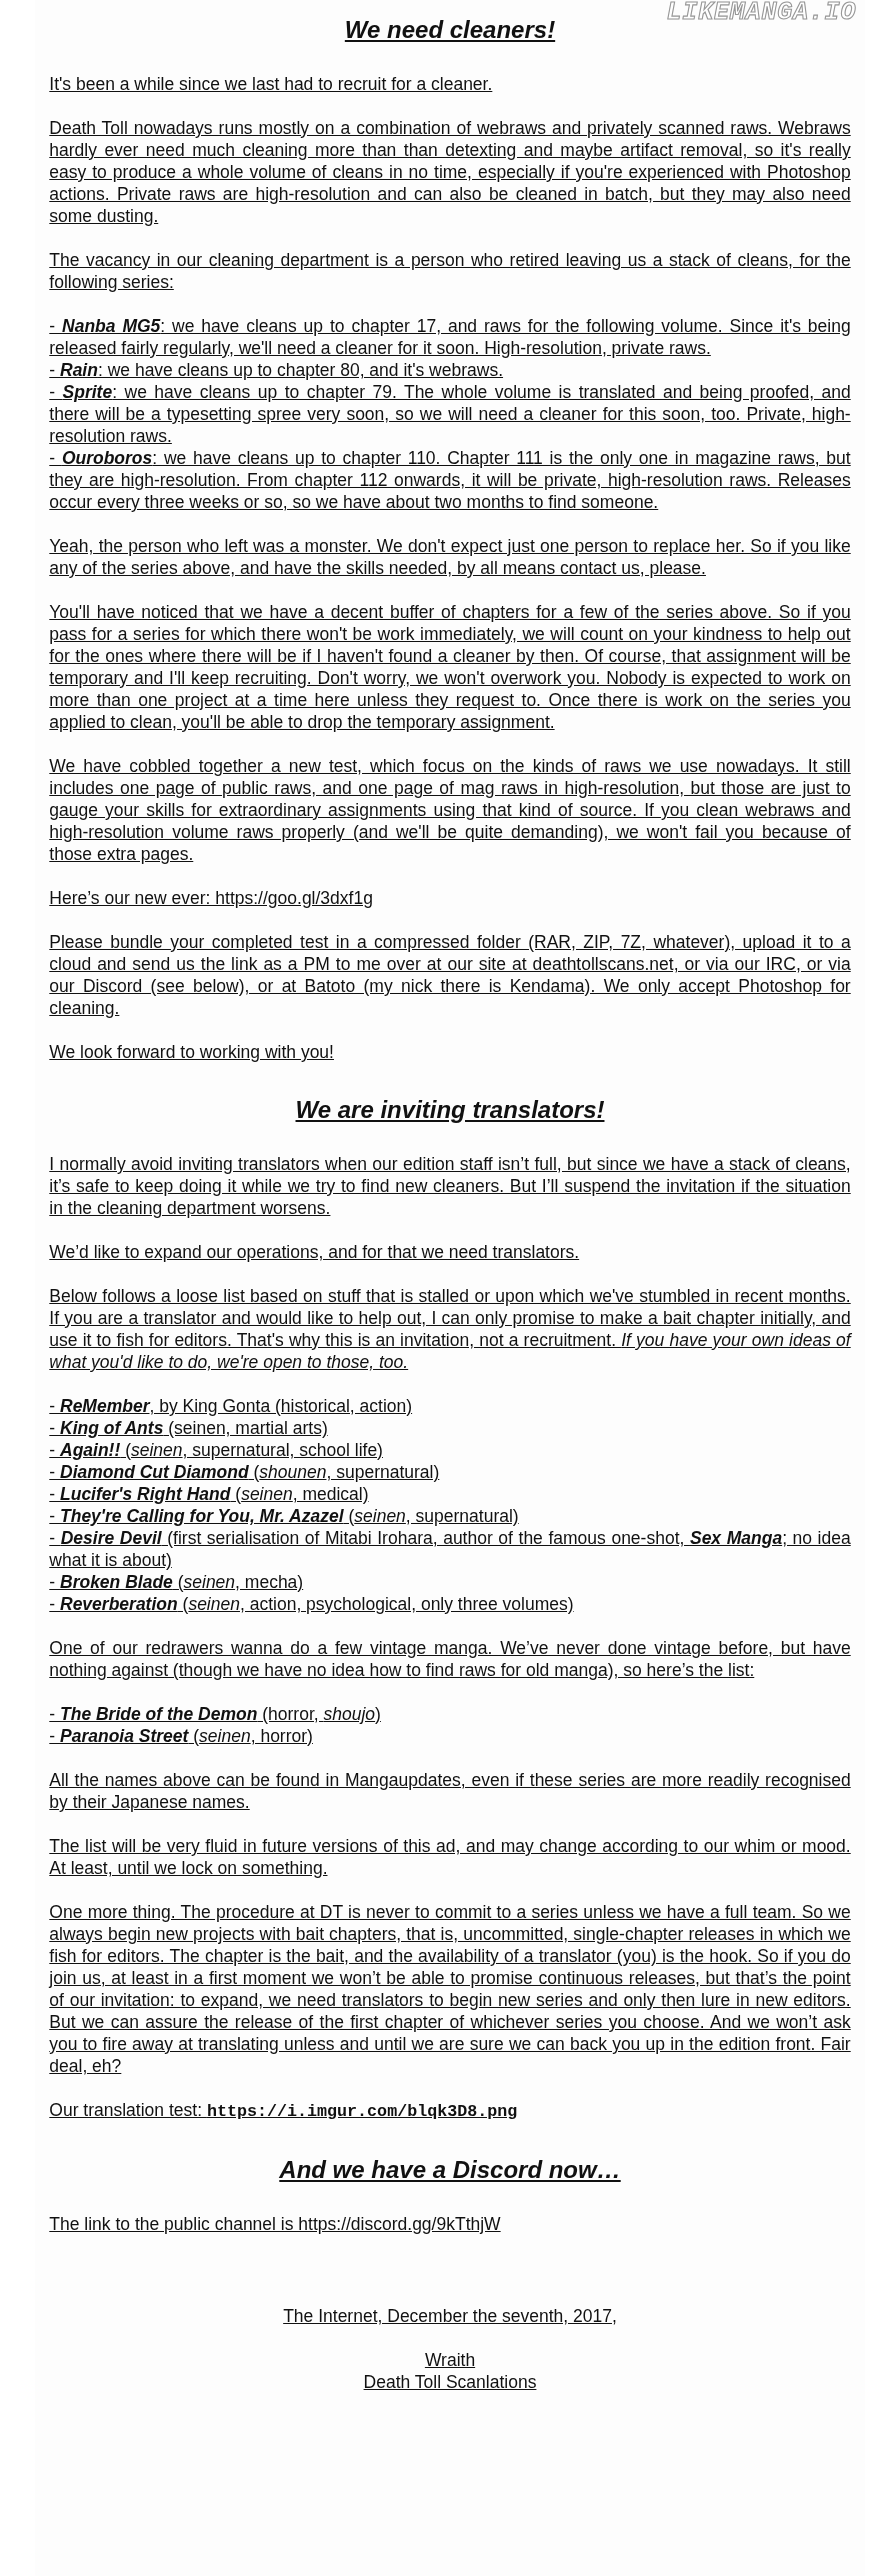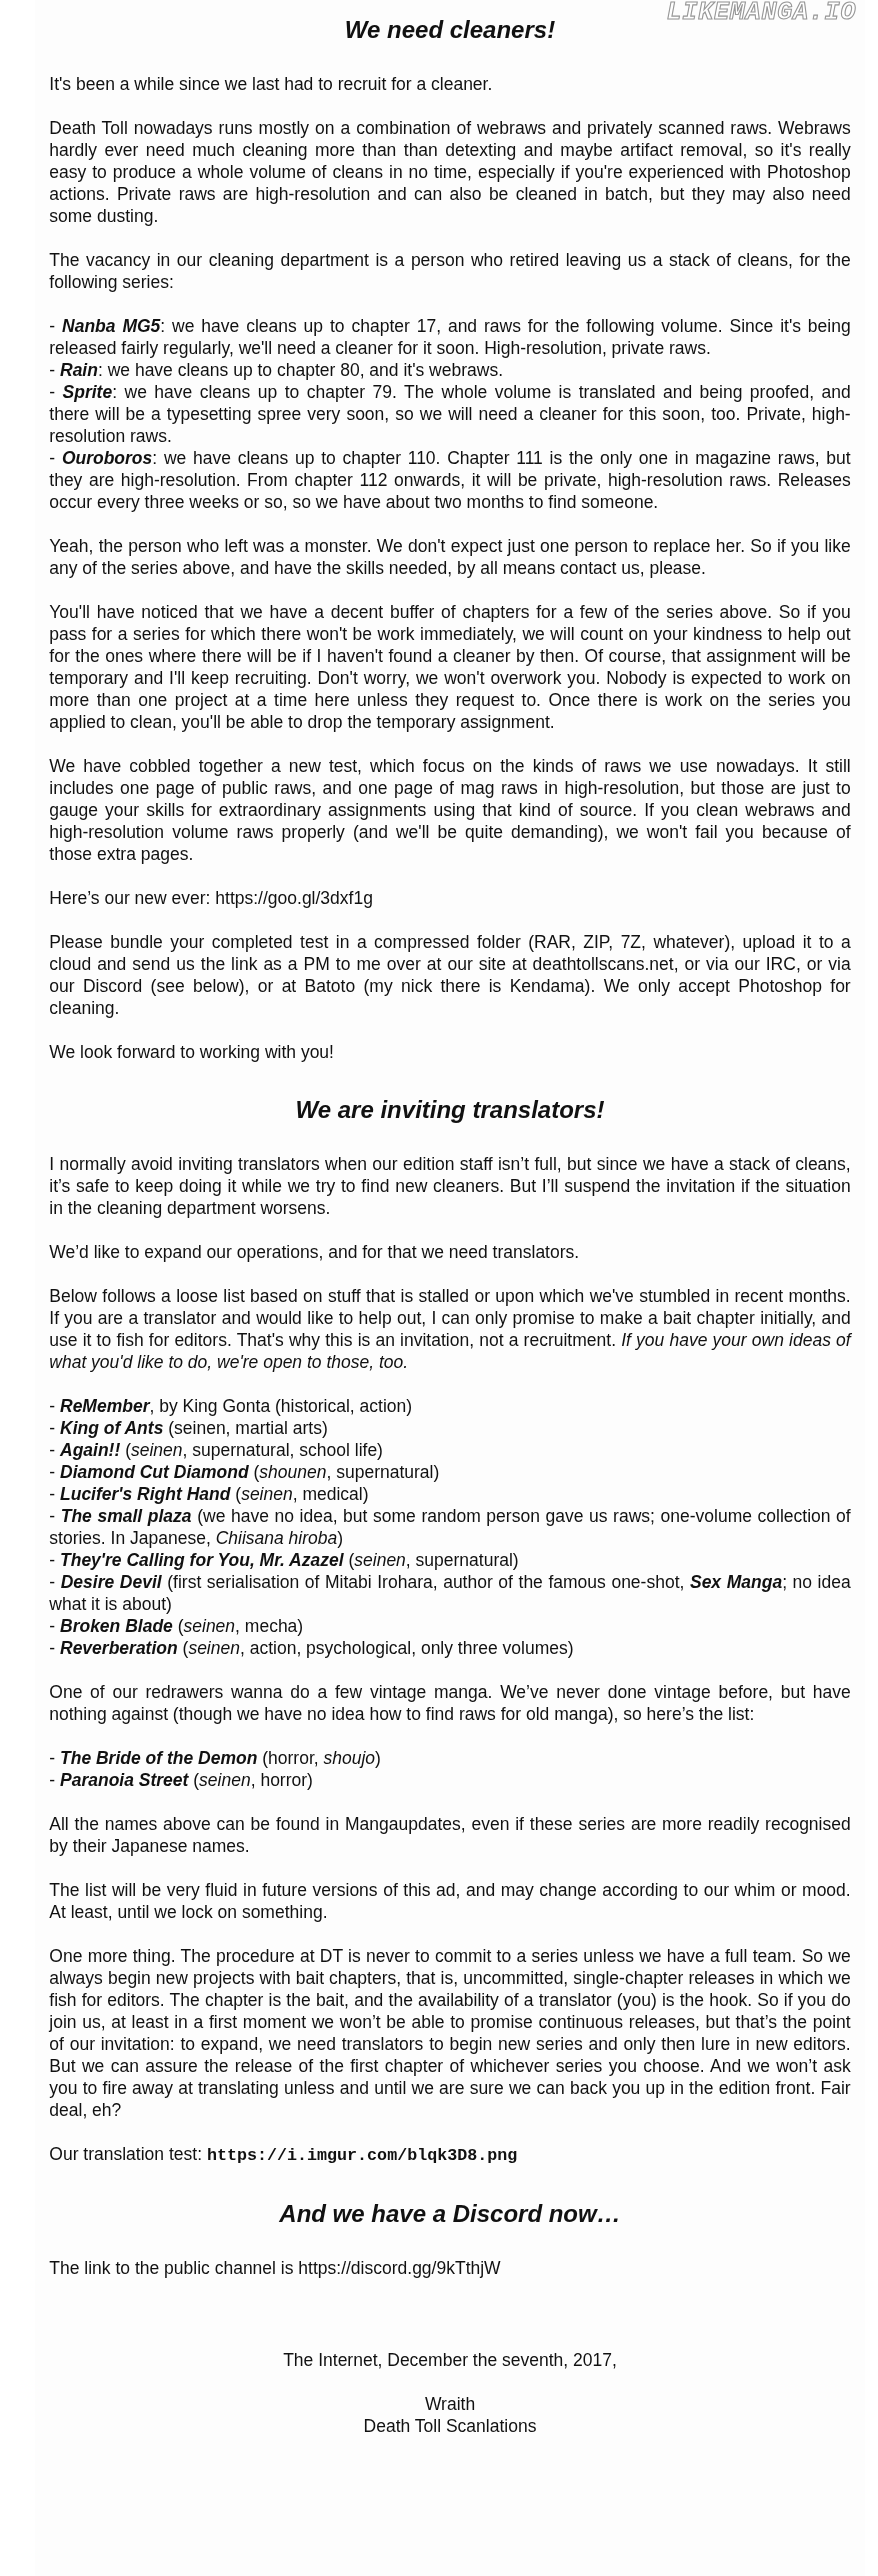--- a/index.html
+++ b/index.html
@@ -24,21 +24,21 @@
     font-family: "Liberation Mono", monospace;
     font-style: italic;
     font-weight: bold;
     font-size: 25px;
     letter-spacing: 0.8px;
     color: #ffffff;
     -webkit-text-stroke: 1.1px #979797;
     text-shadow: 0 0 0.8px #b5b5b5;
     white-space: nowrap;
   }
-  .doc { position: relative; }
+  .doc { position: relative; text-decoration: underline; }
   .h1 {
     font-size: 24px;
     line-height: 27px;
     font-weight: bold;
     font-style: italic;
     text-align: center;
     margin: 33px 0 30px 0;
   }
   .h1.first { margin-top: 6.4px; }
   .p { margin: 22px 0; text-align: justify; }
@@ -76,21 +76,20 @@
       <div class="p"><span>We look forward to working with you!</span></div>
       <div class="h1"><span>We are inviting translators!</span></div>
       <div class="p"><span>I normally avoid inviting translators when our edition staff isn’t full, but since we have a stack of cleans, it’s safe to keep doing it while we try to find new cleaners. But I’ll suspend the invitation if the situation in the cleaning department worsens.</span></div>
       <div class="p"><span>We’d like to expand our operations, and for that we need translators.</span></div>
       <div class="p"><span>Below follows a loose list based on stuff that is stalled or upon which we've stumbled in recent months. If you are a translator and would like to help out, I can only promise to make a bait chapter initially, and use it to fish for editors. That's why this is an invitation, not a recruitment. </span><span class="i">If you have your own ideas of what you'd like to do, we're open to those, too.</span></div>
       <div class="li"><span>- </span><span class="b i">ReMember</span><span>, by King Gonta (historical, action)</span></div>
       <div class="li"><span>- </span><span class="b i">King of Ants</span><span> (seinen, martial arts)</span></div>
       <div class="li"><span>- </span><span class="b i">Again!!</span><span> (</span><span class="i">seinen</span><span>, supernatural, school life)</span></div>
       <div class="li"><span>- </span><span class="b i">Diamond Cut Diamond</span><span> (</span><span class="i">shounen</span><span>, supernatural)</span></div>
       <div class="li"><span>- </span><span class="b i">Lucifer's Right Hand</span><span> (</span><span class="i">seinen</span><span>, medical)</span></div>
-      <div class="li"><span>- </span><span class="b i">The small plaza</span><span> (we have no idea, but some random person gave us raws; one-volume collection of stories. In Japanese, </span><span class="i">Chiisana hiroba</span><span>)</span></div>
       <div class="li"><span>- </span><span class="b i">They're Calling for You, Mr. Azazel</span><span> (</span><span class="i">seinen</span><span>, supernatural)</span></div>
       <div class="li"><span>- </span><span class="b i">Desire Devil</span><span> (first serialisation of Mitabi Irohara, author of the famous one-shot, </span><span class="b i">Sex Manga</span><span>; no idea what it is about)</span></div>
       <div class="li"><span>- </span><span class="b i">Broken Blade</span><span> (</span><span class="i">seinen</span><span>, mecha)</span></div>
       <div class="li"><span>- </span><span class="b i">Reverberation</span><span> (</span><span class="i">seinen</span><span>, action, psychological, only three volumes)</span></div>
       <div class="p"><span>One of our redrawers wanna do a few vintage manga. We’ve never done vintage before, but have nothing against (though we have no idea how to find raws for old manga), so here’s the list:</span></div>
       <div class="li"><span>- </span><span class="b i">The Bride of the Demon</span><span> (horror, </span><span class="i">shoujo</span><span>)</span></div>
       <div class="li"><span>- </span><span class="b i">Paranoia Street</span><span> (</span><span class="i">seinen</span><span>, horror)</span></div>
       <div class="p"><span>All the names above can be found in Mangaupdates, even if these series are more readily recognised by their Japanese names.</span></div>
       <div class="p"><span>The list will be very fluid in future versions of this ad, and may change according to our whim or mood. At least, until we lock on something.</span></div>
       <div class="p"><span>One more thing. The procedure at DT is never to commit to a series unless we have a full team. So we always begin new projects with bait chapters, that is, uncommitted, single-chapter releases in which we fish for editors. The chapter is the bait, and the availability of a translator (you) is the hook. So if you do join us, at least in a first moment we won’t be able to promise continuous releases, but that’s the point of our invitation: to expand, we need translators to begin new series and only then lure in new editors. But we can assure the release of the first chapter of whichever series you choose. And we won’t ask you to fire away at translating unless and until we are sure we can back you up in the edition front. Fair deal, eh?</span></div>

